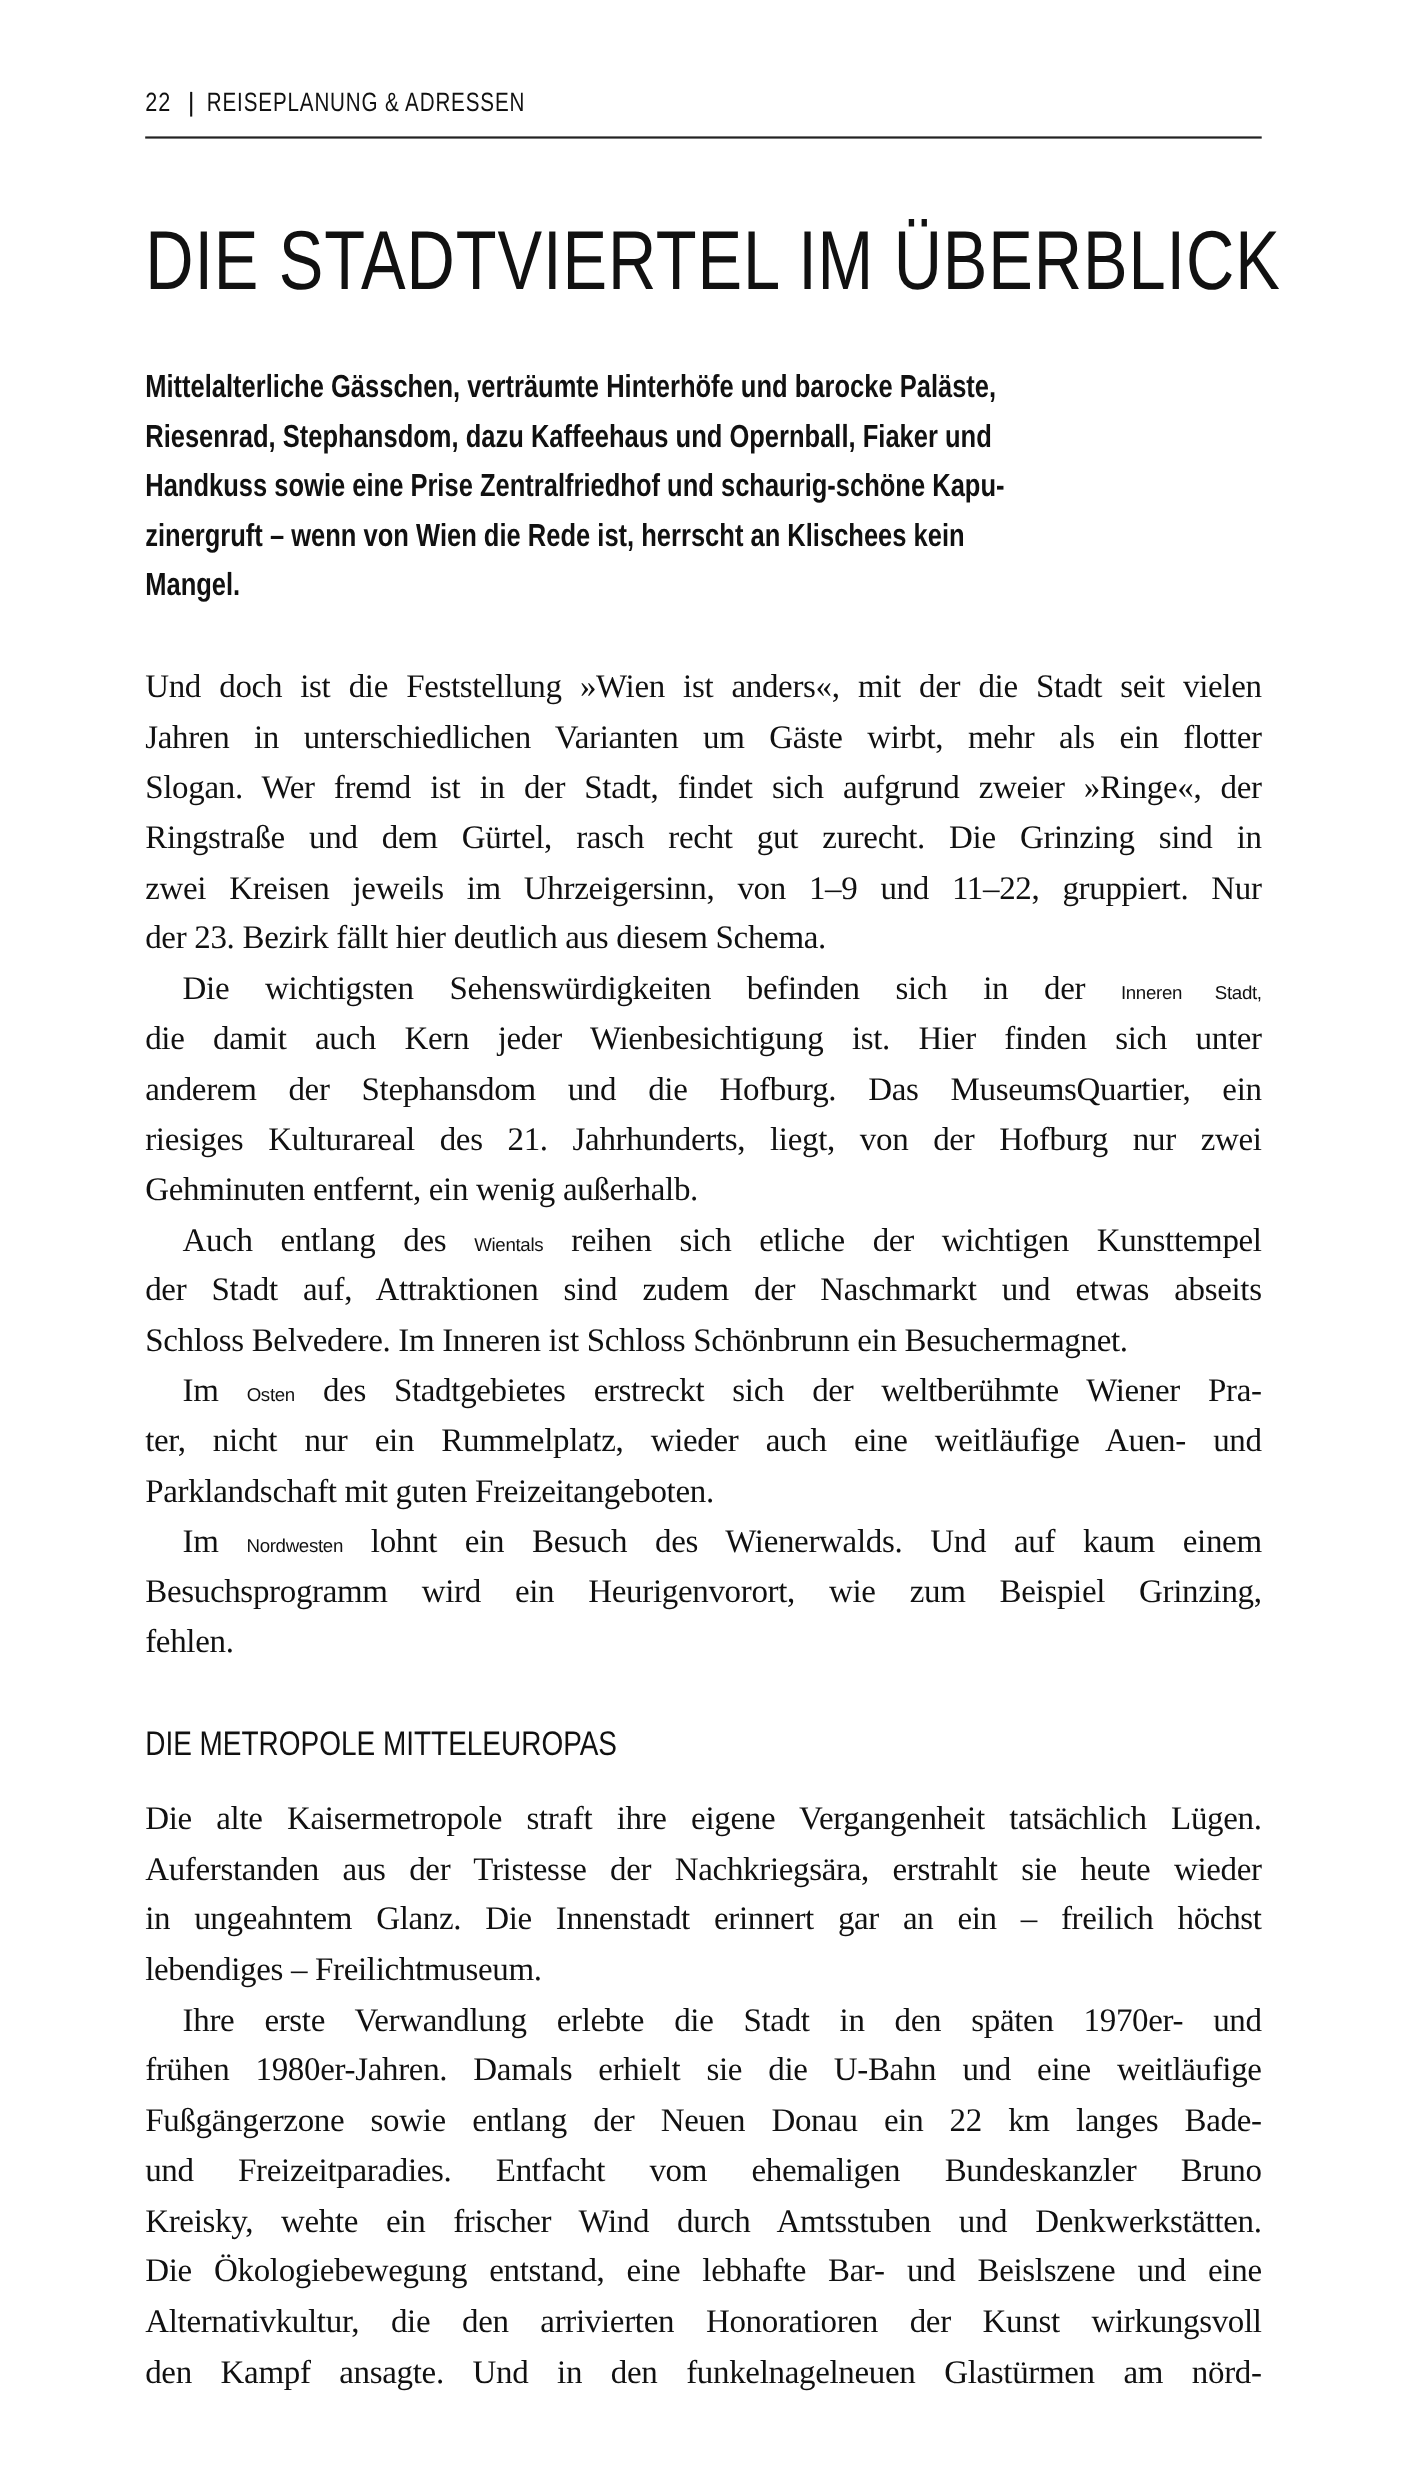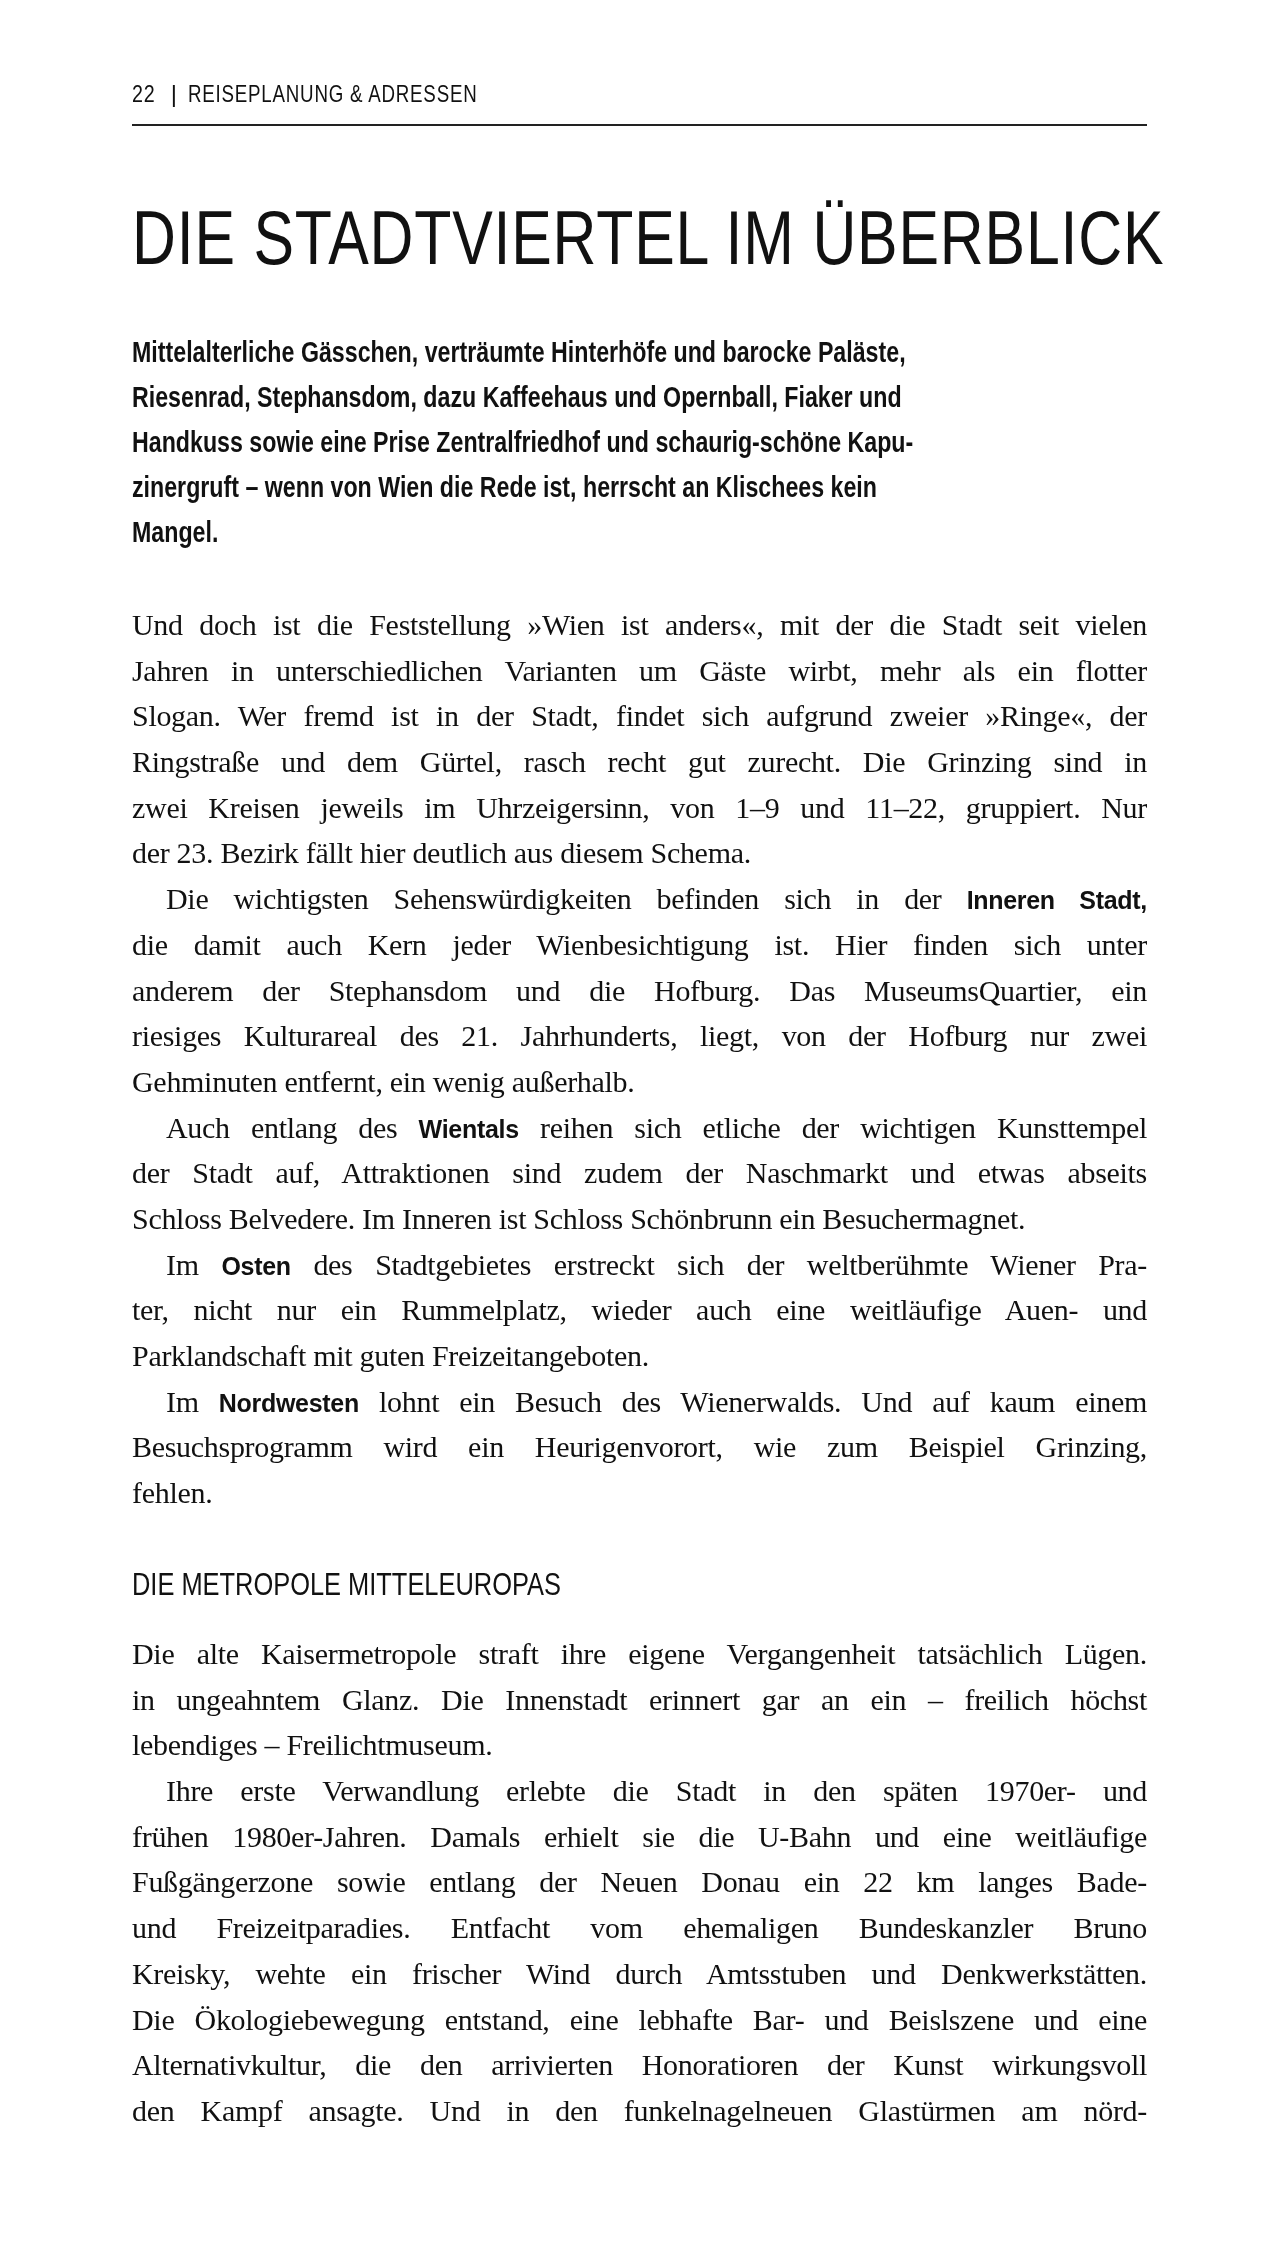--- a/index.html
+++ b/index.html
@@ -23,21 +23,21 @@
     font-family: "Liberation Sans", sans-serif; font-weight: bold; font-size: 29px;
     transform: scaleX(0.80); transform-origin: left top; }
   .lead .ln { height: 45px; line-height: 45px; white-space: nowrap; }
 
   .body { position: absolute; left: 0; width: 1015px;
     font-family: "Liberation Serif", serif; font-size: 30px; }
   .body .ln { height: 45.7px; line-height: 45.7px; white-space: nowrap; text-align: justify;
     text-align-last: justify; letter-spacing: -0.3px; }
   .body .ln.last { text-align-last: left; }
   .body .ln.indent { padding-left: 34px; }
-  .kw { font-family: "Liberation Sans", sans-serif; font-size: 25px; font-weight: bold; }
+  .kw { font-family: "Liberation Sans", sans-serif; font-size: 17px; font-weight: normal; }
 
   .sub { position: absolute; left: 0; top: 1565px; width: 900px; margin: 0;
     font-family: "Liberation Sans", sans-serif; font-weight: normal; font-size: 31px; line-height: 40px;
     transform: scaleX(0.82); transform-origin: left top; white-space: nowrap; }
 </style>
 </head>
 <body>
 
 <div class="page">
 
@@ -87,20 +87,21 @@
       <div class="ln">Besuchsprogramm wird ein Heurigenvorort, wie zum Beispiel Grinzing,</div>
       <div class="ln last">fehlen.</div>
     </div>
   </div>
 
   <h2 class="sub">DIE METROPOLE MITTELEUROPAS</h2>
 
   <div class="body" style="top:1603px;margin-top:28px;">
     <div>
       <div class="ln">Die alte Kaisermetropole straft ihre eigene Vergangenheit tatsächlich Lügen.</div>
+      <div class="ln">Auferstanden aus der Tristesse der Nachkriegsära, erstrahlt sie heute wieder</div>
       <div class="ln">in ungeahntem Glanz. Die Innenstadt erinnert gar an ein – freilich höchst</div>
       <div class="ln last">lebendiges – Freilichtmuseum.</div>
     </div>
     <div>
       <div class="ln indent">Ihre erste Verwandlung erlebte die Stadt in den späten 1970er- und</div>
       <div class="ln">frühen 1980er-Jahren. Damals erhielt sie die U-Bahn und eine weitläufige</div>
       <div class="ln">Fußgängerzone sowie entlang der Neuen Donau ein 22 km langes Bade-</div>
       <div class="ln">und Freizeitparadies. Entfacht vom ehemaligen Bundeskanzler Bruno</div>
       <div class="ln">Kreisky, wehte ein frischer Wind durch Amtsstuben und Denkwerkstätten.</div>
       <div class="ln">Die Ökologiebewegung entstand, eine lebhafte Bar- und Beislszene und eine</div>

